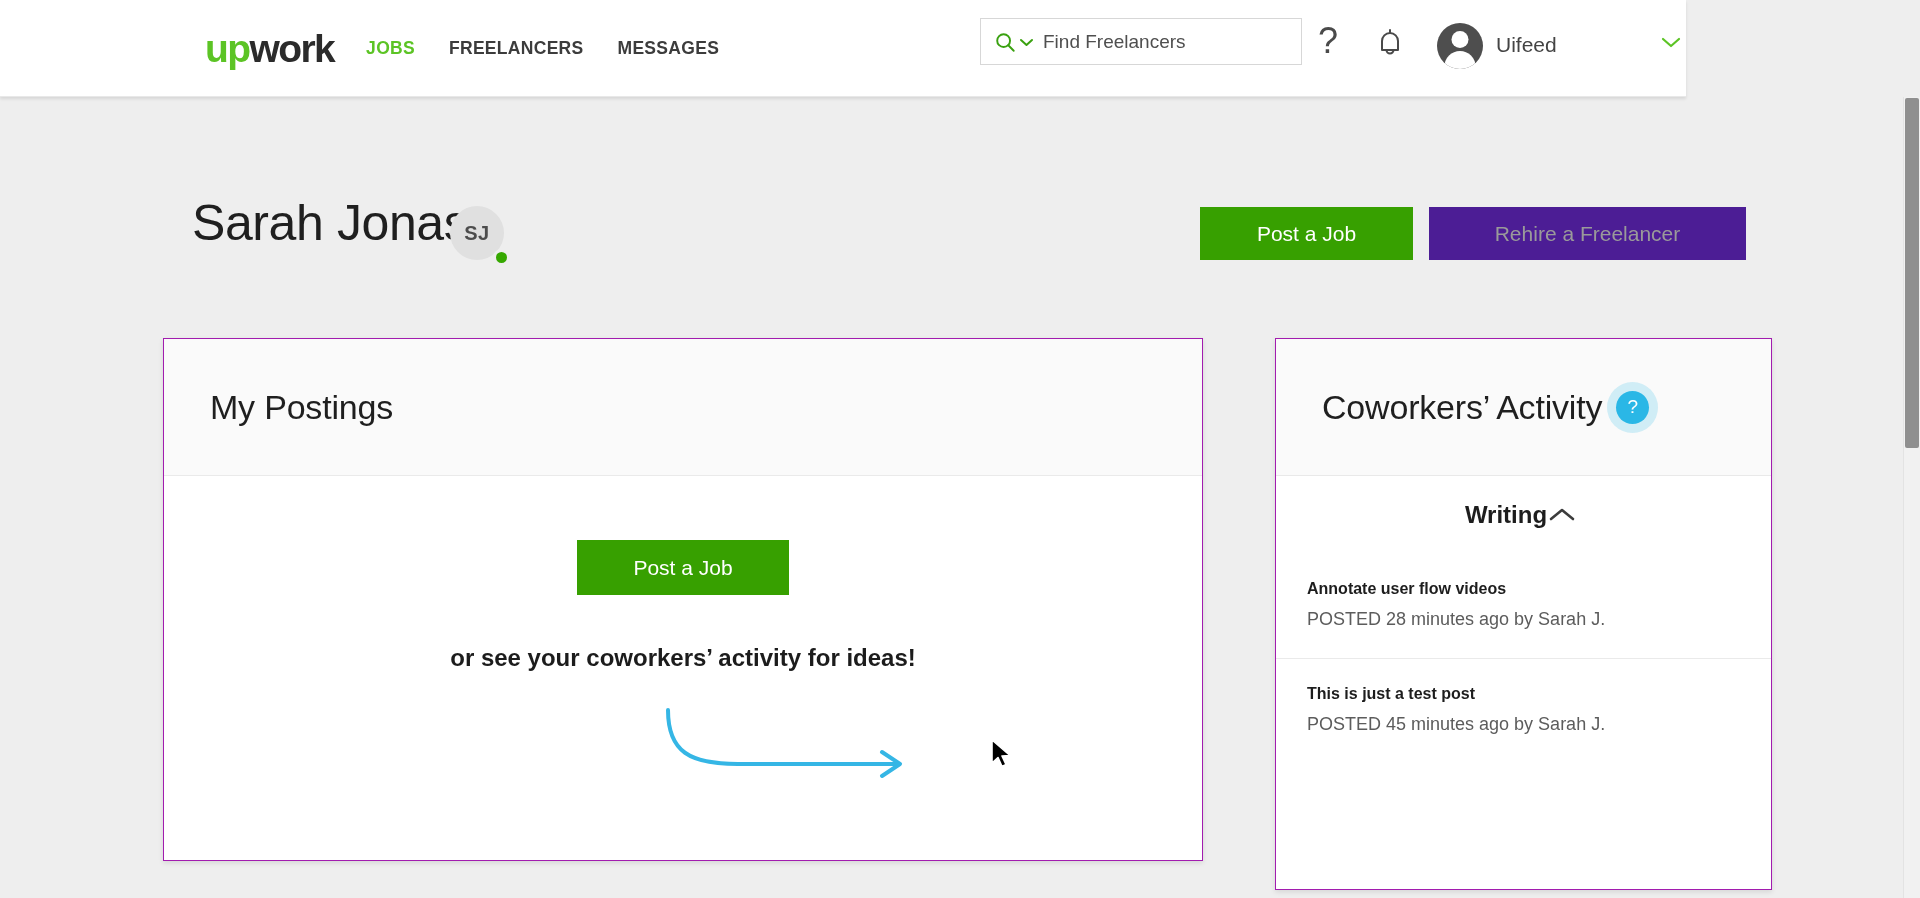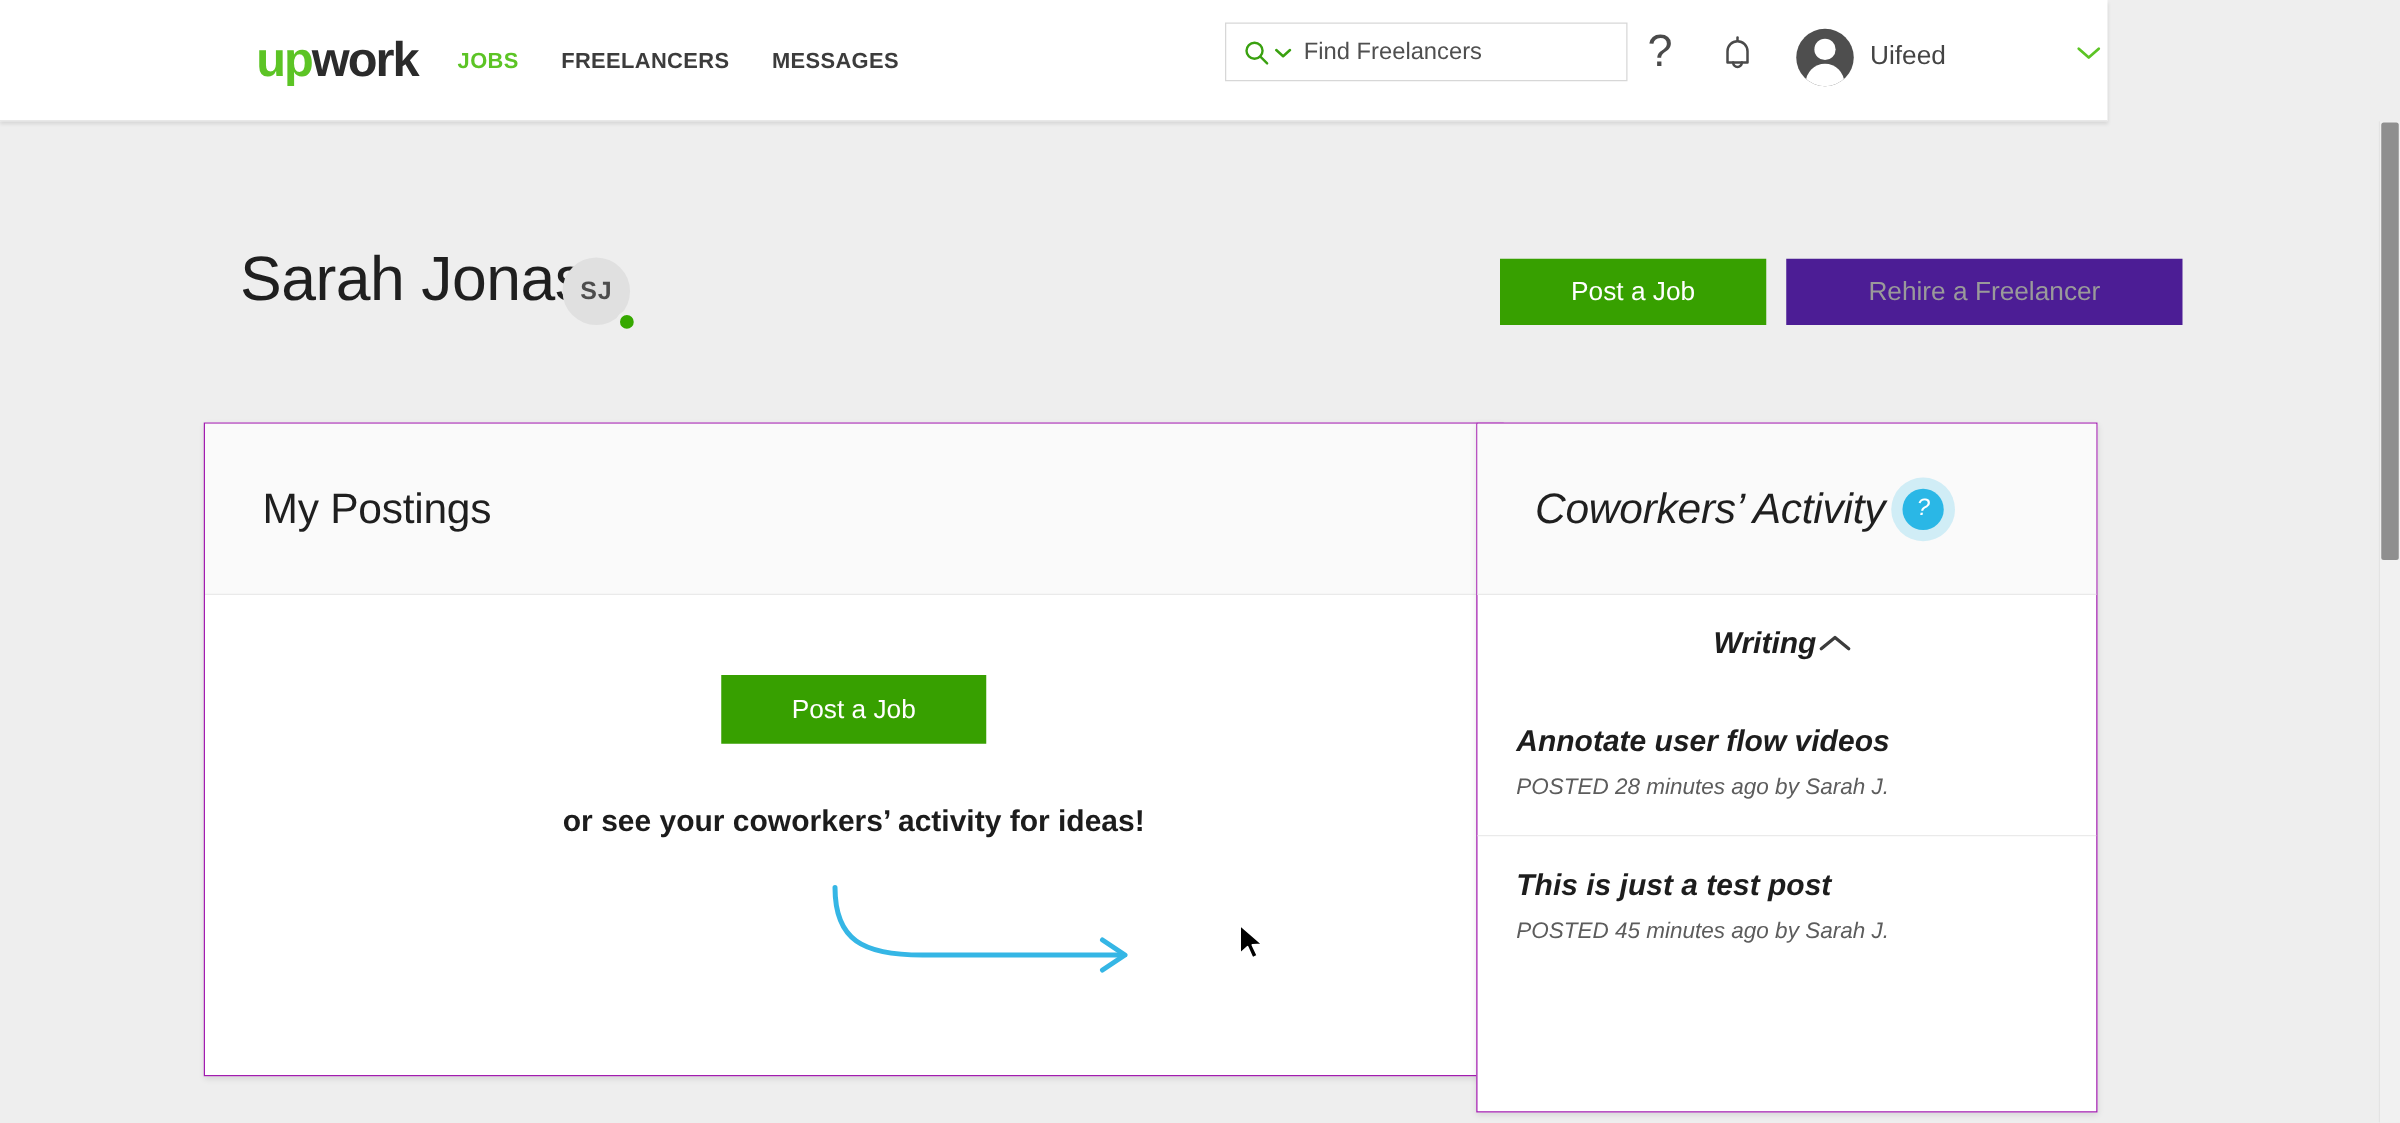--- a/index.html
+++ b/index.html
@@ -111,21 +111,21 @@
     background: #4c1d95; color: #9a9a9a; cursor: default;
   }
 
   
   .card {
     position: absolute; background: #fff;
     border: 1px solid #a21caf;
     box-shadow: 0 2px 5px rgba(0,0,0,.10);
   }
   .card-postings { left: 163px; top: 338px; width: 1040px; height: 523px; }
-  .card-activity { left: 1181px; top: 338px; width: 497px; height: 552px; font-style: italic; }
+  .card-activity { left: 1275px; top: 338px; width: 497px; height: 552px; }
 
   .card-head {
     height: 137px; background: #fafafa; border-bottom: 1px solid #eaeaea;
     display: flex; align-items: center;
   }
   .card-head.act { border-bottom: 1px solid #e9e9e9; }
   .card-head-title {
     margin-left: 46px; font-size: 34px; font-weight: 400; color: #1f1f1f;
     letter-spacing: -.2px; white-space: nowrap;
   }
@@ -164,21 +164,21 @@
     color: #2d2d2d; padding-bottom: 14px; margin-right: 36px;
     cursor: pointer; white-space: nowrap;
     border-bottom: 4px solid transparent; margin-bottom: -1px;
   }
   .tab.active { color: #3aa110; border-bottom-color: #3aa110; }
 
   .post-item {
     padding: 26px 31px 28px 31px; border-bottom: 1px solid #eaeaea; cursor: pointer;
   }
   .post-item:last-child { border-bottom: none; }
-  .post-title { font-size: 24px; font-weight: 700; color: #1d1d1d; white-space: nowrap; }
+  .post-title { font-size: 16px; font-weight: 700; color: #1d1d1d; white-space: nowrap; }
   .post-meta { font-size: 18px; color: #5c5c5c; margin-top: 11px; white-space: nowrap; }
 
   
   .scroll-track {
     position: absolute; right: 0; top: 97px; width: 17px; height: 801px;
     background: #f1f1f1; border-left: 1px solid #e3e3e3;
   }
   .scroll-thumb {
     position: absolute; right: 1px; top: 98px; width: 14px; height: 350px;
     background: #8f8f8f; border-radius: 2px; cursor: pointer;

